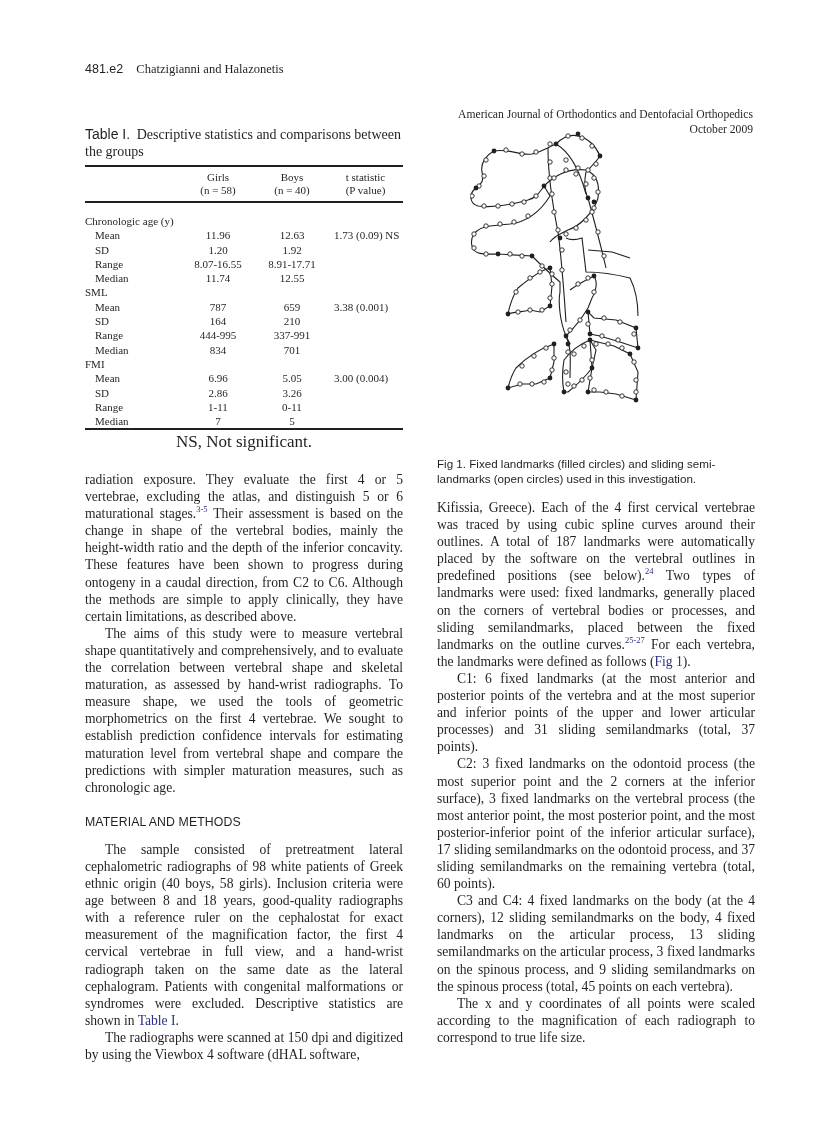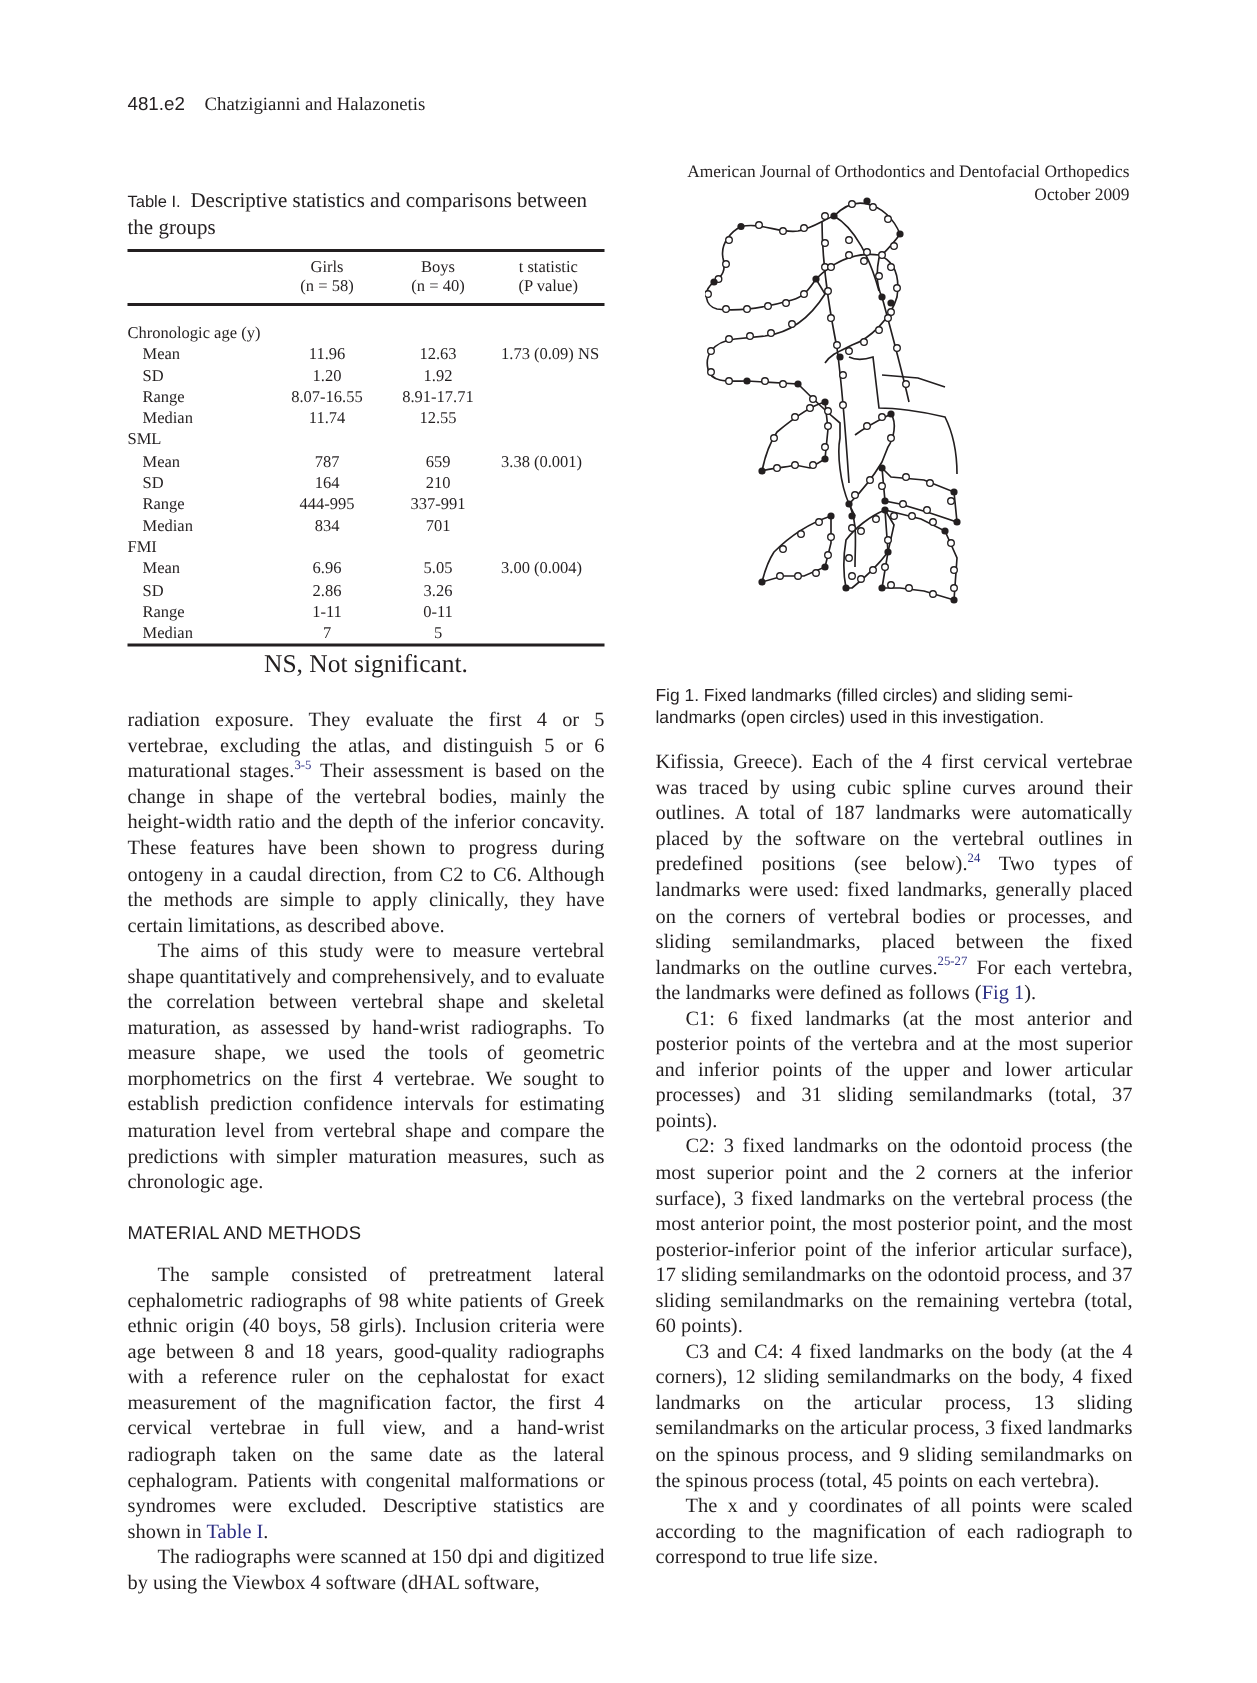--- a/index.html
+++ b/index.html
@@ -6,21 +6,21 @@
   body { width: 838px; height: 1122px; position: relative; overflow: hidden; color: #231f20; }
 
   .running-left { position: absolute; left: 85px; top: 62px; font-size: 12.5px; white-space: nowrap; }
   .running-left .pg { font-family: "Liberation Sans", sans-serif; margin-right: 10px; }
   .running-left .auth { font-family: "Liberation Serif", serif; }
   .running-right { position: absolute; right: 85px; top: 62px; text-align: right; font-family: "Liberation Serif", serif; font-size: 11.6px; line-height: 15px; margin-top: 45px; }
 
   
   .table-block { position: absolute; left: 85px; top: 126px; width: 318px; }
   .table-caption { font-family: "Liberation Serif", serif; font-size: 14px; line-height: 17px; margin-bottom: 5px; }
-  .table-caption .lbl { font-family: "Liberation Sans", sans-serif; font-size: 11px; margin-right: 3px; }
+  .table-caption .lbl { font-family: "Liberation Sans", sans-serif; font-size: 14px; margin-right: 3px; }
   table.stats { width: 318px; border-collapse: collapse; font-family: Liberation Serif, serif; font-size: 11px; }
   table.stats thead tr th { border-top: 2px solid #231f20; border-bottom: 2px solid #231f20; font-weight: normal; padding: 4px 0 4px; line-height: 13px; text-align: center; vertical-align: top; }
   table.stats td { padding: 0; line-height: 14.3px; height: 14.3px; white-space: nowrap; }
   table.stats td.rowlbl { padding-left: 10px; }
   table.stats td.group { padding-left: 0; }
   table.stats td.num { text-align: center; }
   table.stats td.tstat { padding-left: 6px; text-align: left; }
   table.stats tbody tr:first-child td { padding-top: 11px; }
   table.stats tfoot td { border-top: 2px solid #231f20; padding-top: 5px; font-size: 17px; text-align: center; }
   .col-lbl { width: 95px; } .col-g { width: 76px; } .col-b { width: 72px; } .col-t { width: 75px; }

